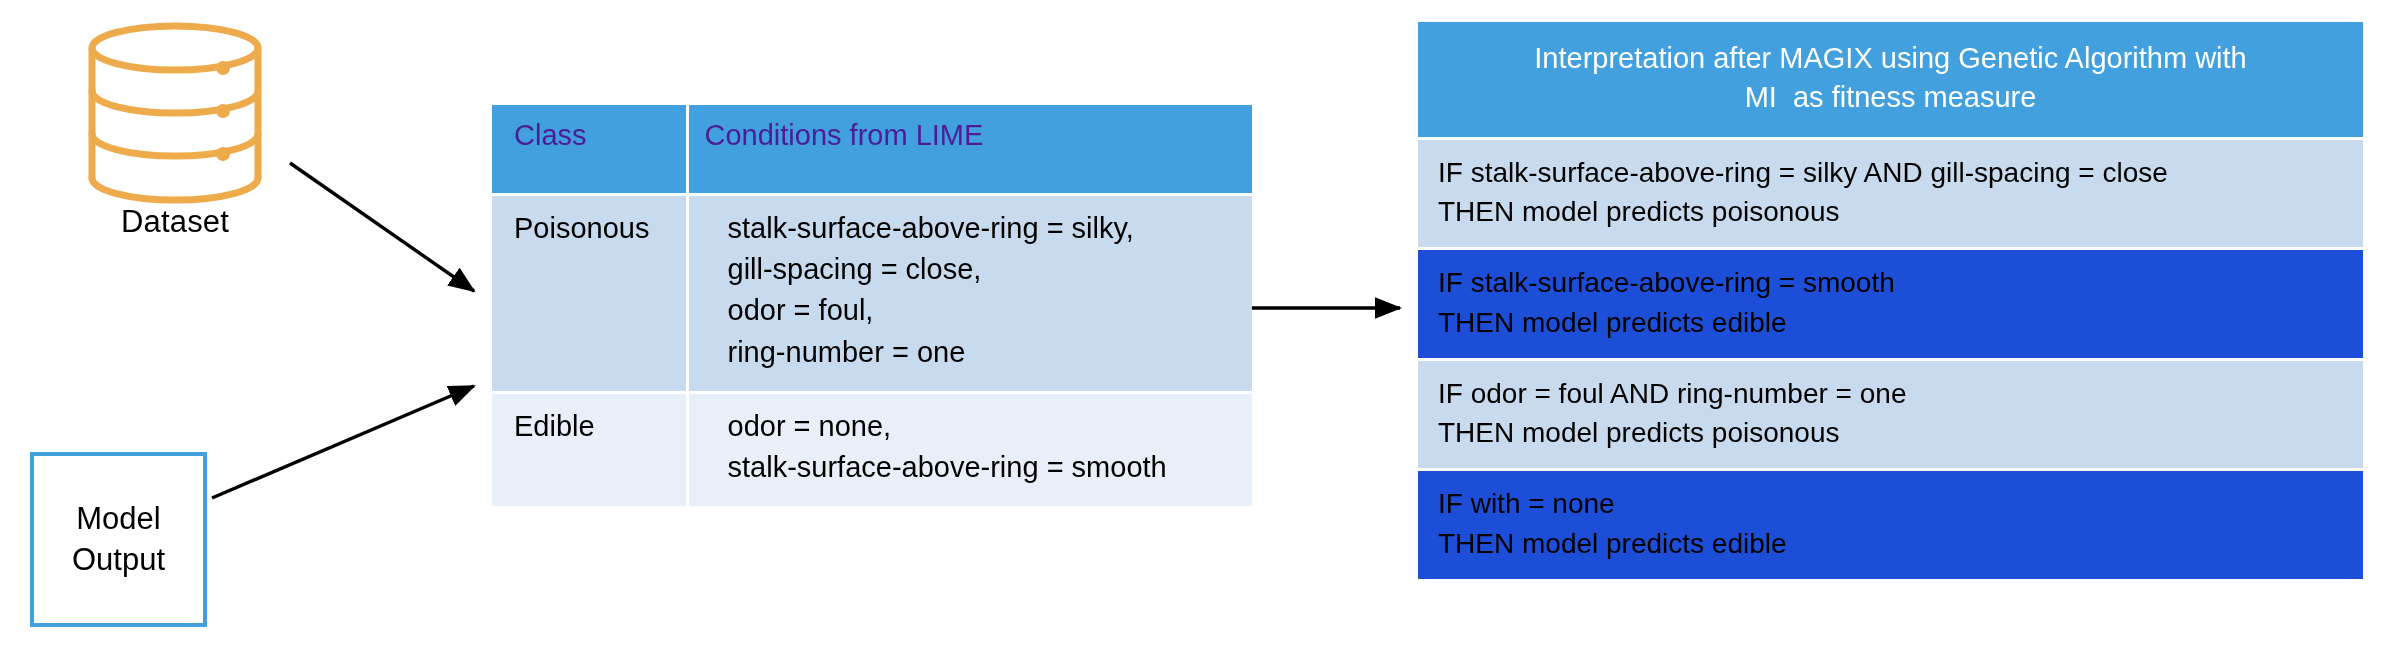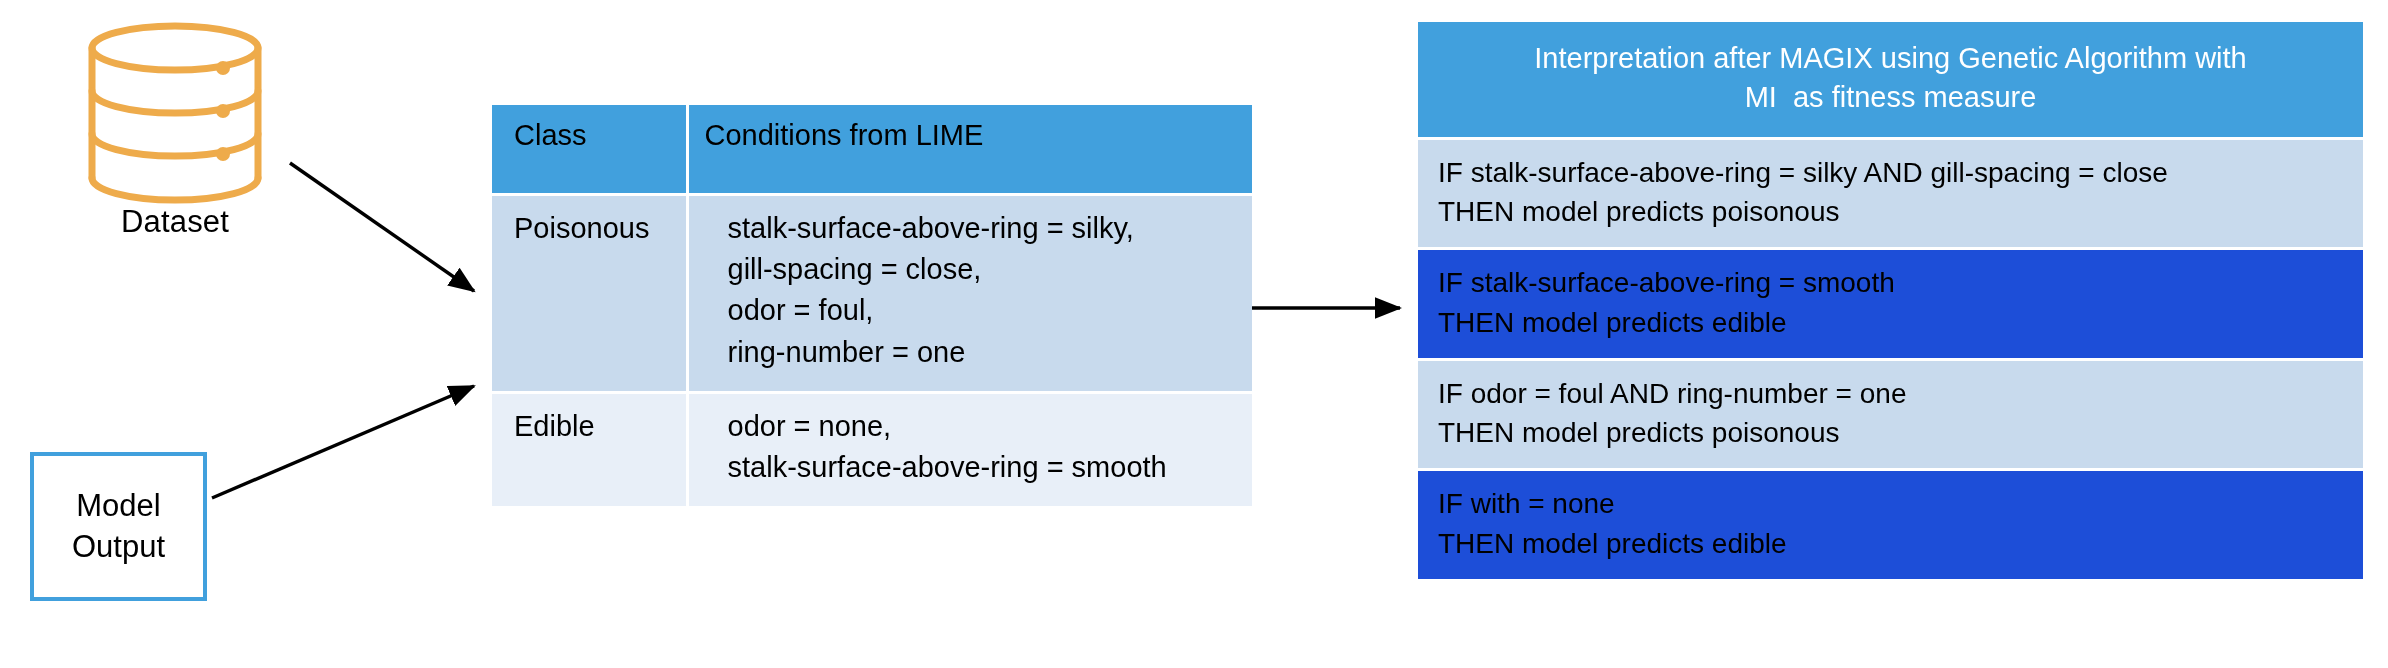--- a/index.html
+++ b/index.html
@@ -44,21 +44,21 @@
     color: #000000;
     letter-spacing: 0.2px;
   }
 
   
   #model-output-box {
     position: absolute;
     left: 30px;
     top: 452px;
     width: 177px;
-    height: 149px;
+    height: 175px;
     border: 4px solid #41a0dd;
     background: #ffffff;
     box-sizing: border-box;
     display: flex;
     flex-direction: column;
     align-items: center;
     justify-content: center;
   }
   #model-output-box .mo-line {
     font-size: 31px;
@@ -81,21 +81,21 @@
   #lime-table {
     position: absolute;
     left: 492px;
     top: 105px;
     width: 760px;
     border-collapse: collapse;
     table-layout: fixed;
   }
   #lime-table th {
     background: #41a0dd;
-    color: #000000;
+    color: #4c1d95;
     font-weight: normal;
     font-size: 29px;
     text-align: left;
     padding: 14px 0 16px 22px;
     border-right: 3px solid #ffffff;
     vertical-align: top;
     height: 58px;
   }
   #lime-table th:last-child { border-right: none; padding-left: 16px; }
   #lime-table td {

